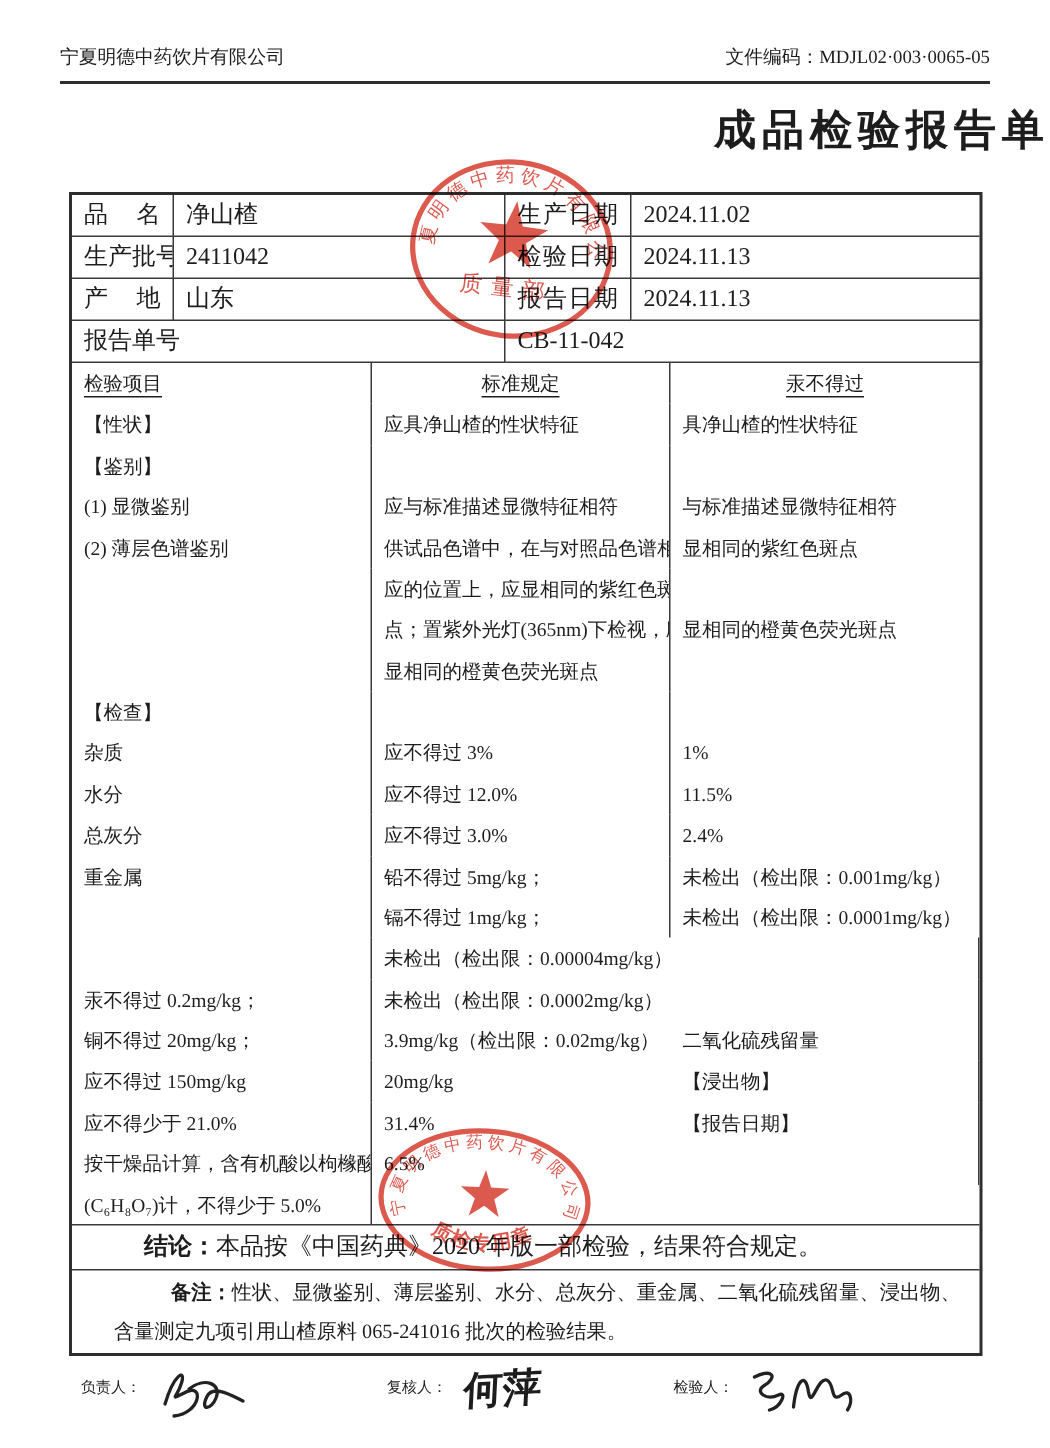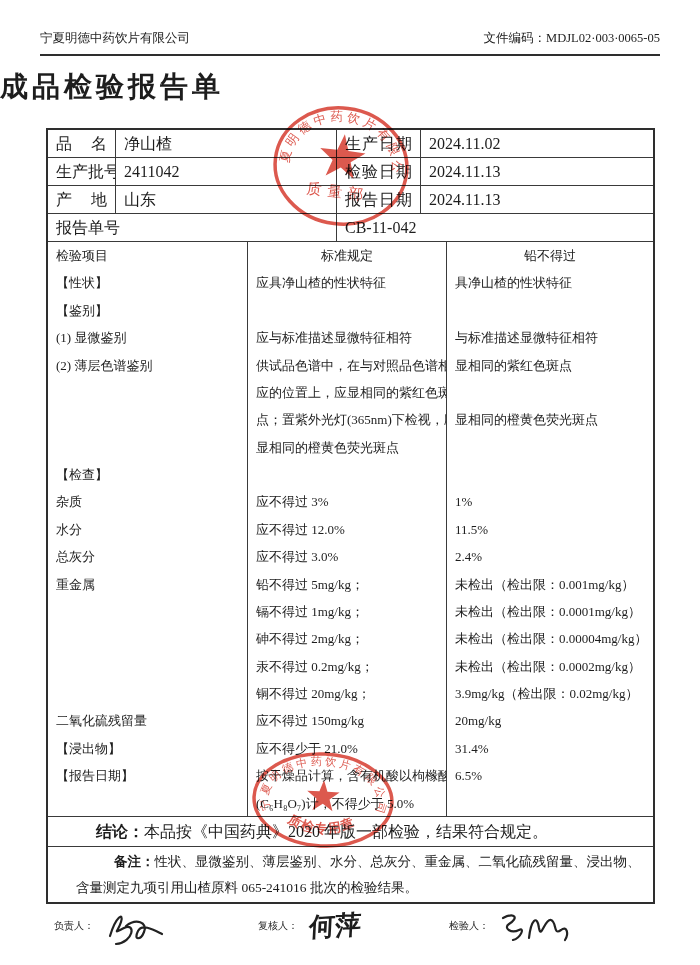--- a/index.html
+++ b/index.html
@@ -14,21 +14,21 @@
 
   
   .page-header {
     position: absolute; left: 40px; top: 30px; width: 620px;
     display: flex; justify-content: space-between; align-items: flex-end;
     font-size: 12.5px; padding-bottom: 7px;
     border-bottom: 2px solid #2e2e2e;
   }
   .doc-title {
     position: absolute; left: 0; top: 68px; width: 700px;
-    text-align: left; font-size: 28px; font-weight: bold; letter-spacing: 4px;
+    text-align: right; font-size: 28px; font-weight: bold; letter-spacing: 4px;
   }
 
   
   .doc-table {
     position: absolute; left: 46px; top: 128px; width: 609px;
     border: 2px solid #2e2e2e; background: transparent;
   }
 
   .info-grid { display: grid; grid-template-columns: 68px 221px 84px 232px; }
   .info-grid > div {
@@ -45,21 +45,21 @@
     grid-auto-rows: 27.38px; height: 575px;
     border-bottom: 1px solid #3a3a3a; overflow: hidden;
   }
   .main-grid > div {
     font-size: 13px; line-height: 27.38px; padding: 0 8px;
     overflow: hidden; white-space: nowrap;
   }
   .main-grid > .c1, .main-grid > .c2 { border-right: 1px solid #3a3a3a; }
   .main-grid > .hdr { text-align: center; }
   .main-grid > .hdr.c1 { text-align: left; }
-  .main-grid > .hdr span { text-underline-offset: 4px; }
+  .main-grid > .hdr span { text-decoration: underline; text-underline-offset: 4px; }
 
   .conclusion-row {
     height: 30px; line-height: 30px; font-size: 16px;
     border-bottom: 1px solid #3a3a3a; padding: 0 10px; text-indent: 38px;
     overflow: hidden; white-space: nowrap;
   }
   .remark-row {
     height: 55px; font-size: 13.5px; line-height: 26px;
     padding: 2px 10px 0 28px; text-indent: 38px; overflow: hidden;
   }
@@ -107,21 +107,21 @@
     <div class="lbl">报告日期</div>
     <div class="lastcol">2024.11.13</div>
 
     <div class="span2">报告单号</div>
     <div class="span2 lastcol" style="border-right:none;">CB-11-042</div>
   </div>
 
   <div class="main-grid" id="main-grid">
     <div class="c1 hdr"><span>检验项目</span></div>
     <div class="c2 hdr"><span>标准规定</span></div>
-    <div class="c3 hdr"><span>铅不得过</span></div>
+    <div class="c3 hdr"><span>汞不得过</span></div>
   <div class="c1">【性状】</div>
       <div class="c2">应具净山楂的性状特征</div>
       <div class="c3">具净山楂的性状特征</div>
       <div class="c1">【鉴别】</div>
       <div class="c2"></div>
       <div class="c3"></div>
       <div class="c1">(1) 显微鉴别</div>
       <div class="c2">应与标准描述显微特征相符</div>
       <div class="c3">与标准描述显微特征相符</div>
       <div class="c1">(2) 薄层色谱鉴别</div>
@@ -148,21 +148,20 @@
       <div class="c1">总灰分</div>
       <div class="c2">应不得过 3.0%</div>
       <div class="c3">2.4%</div>
       <div class="c1">重金属</div>
       <div class="c2">铅不得过 5mg/kg；</div>
       <div class="c3">未检出（检出限：0.001mg/kg）</div>
       <div class="c1"></div>
       <div class="c2">镉不得过 1mg/kg；</div>
       <div class="c3">未检出（检出限：0.0001mg/kg）</div>
       <div class="c1"></div>
-      <div class="c2">砷不得过 2mg/kg；</div>
       <div class="c3">未检出（检出限：0.00004mg/kg）</div>
       <div class="c1"></div>
       <div class="c2">汞不得过 0.2mg/kg；</div>
       <div class="c3">未检出（检出限：0.0002mg/kg）</div>
       <div class="c1"></div>
       <div class="c2">铜不得过 20mg/kg；</div>
       <div class="c3">3.9mg/kg（检出限：0.02mg/kg）</div>
       <div class="c1">二氧化硫残留量</div>
       <div class="c2">应不得过 150mg/kg</div>
       <div class="c3">20mg/kg</div>

